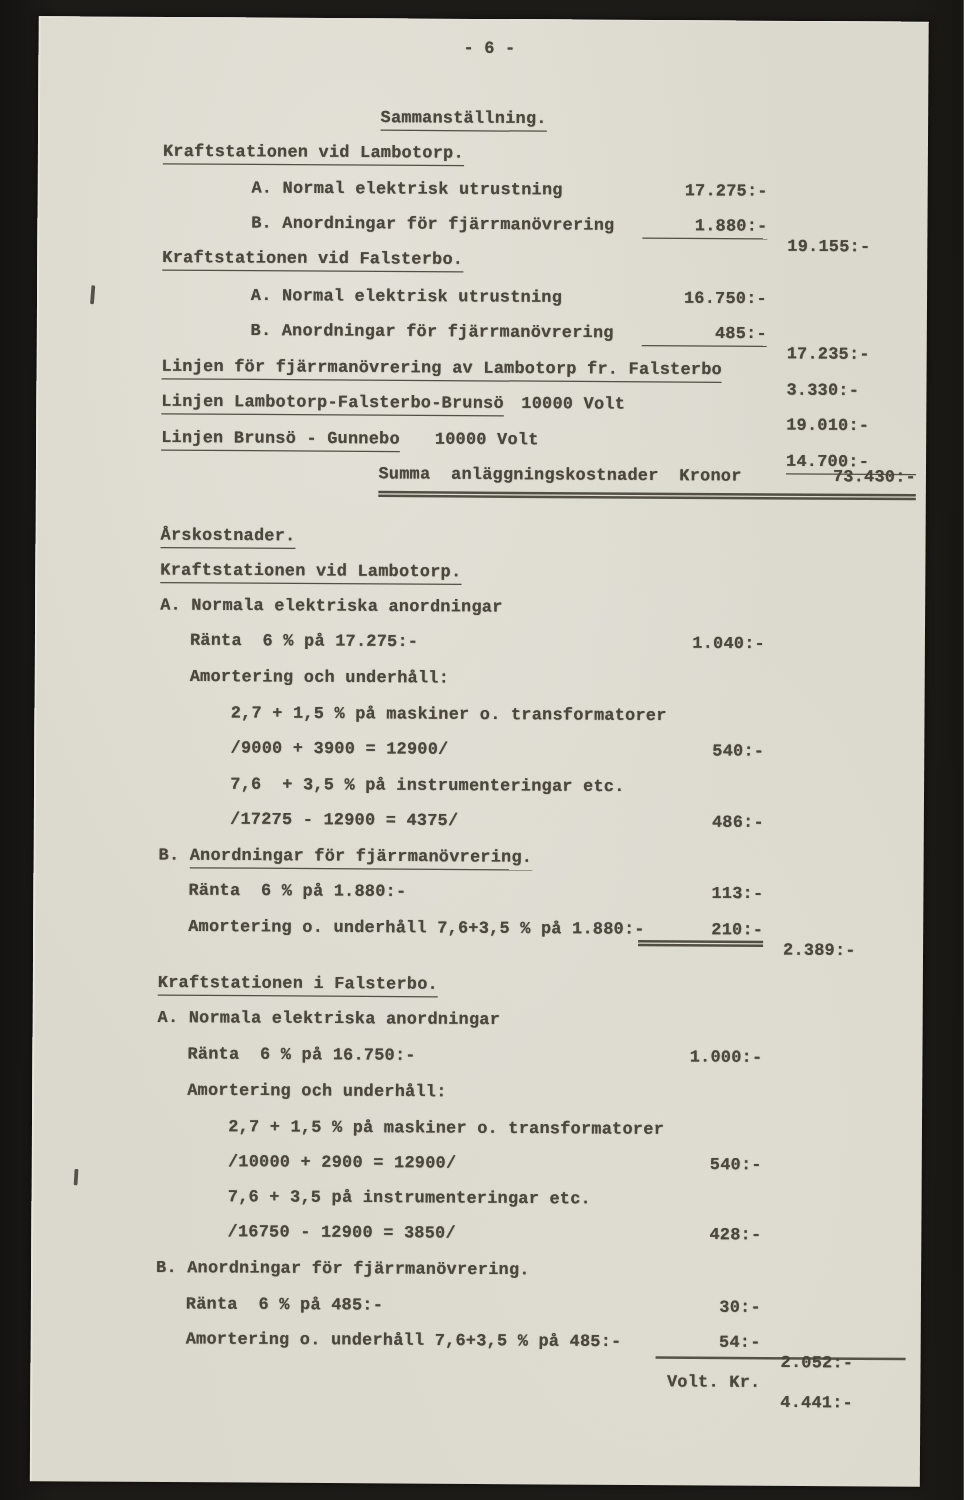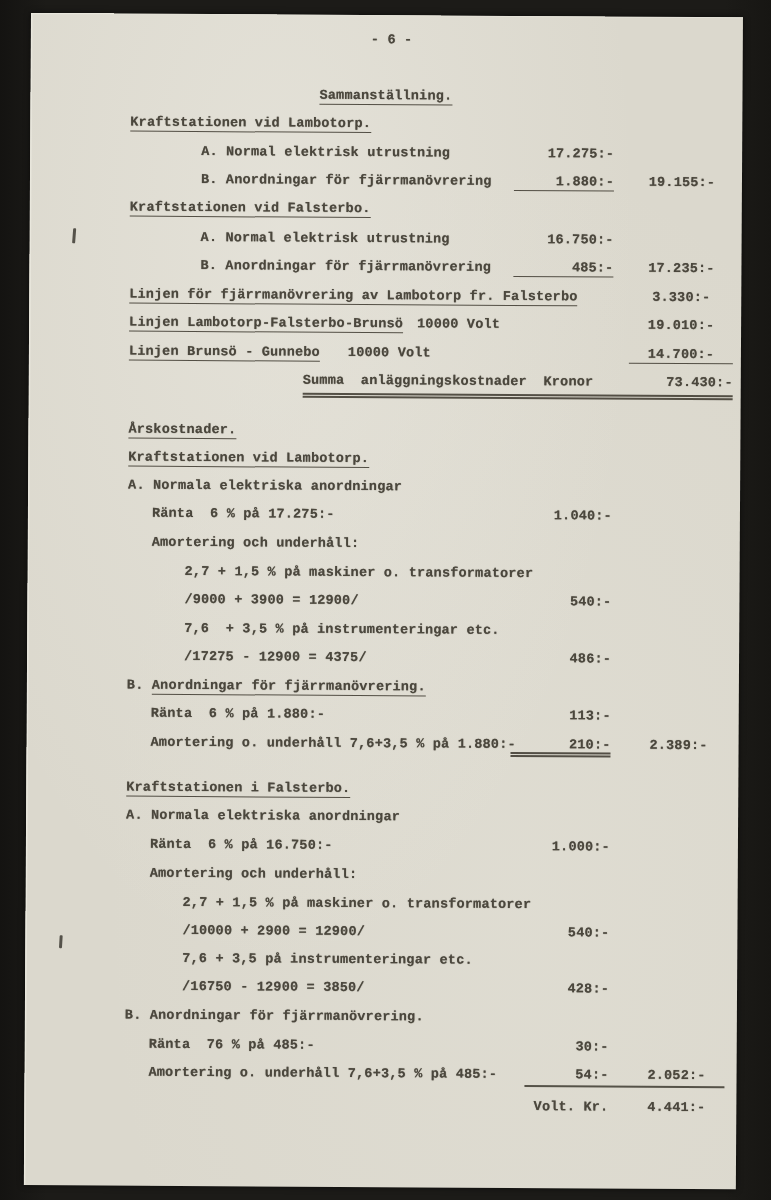--- a/index.html
+++ b/index.html
@@ -16,23 +16,23 @@
     transform:rotate(0.35deg);transform-origin:0 0;
     box-shadow:inset 1.5px 0 0 #e9e7dd, inset 0 1px 0 #e4e2d8, 0 0 6px rgba(0,0,0,.6);
   }
   .row{position:absolute;left:0;right:0;height:21px;white-space:pre;}
   .row span, .row b{
     font:bold 13.5px "Liberation Mono","DejaVu Sans Mono",monospace;
     color:#4b473d;letter-spacing:.2px;
     text-shadow:0 0 .8px rgba(70,66,56,.6), .4px .4px 0 rgba(70,66,56,.12);
   }
   .lbl{position:absolute;top:0;}
-  .L100{left:100px}.L124{left:124px}.L157{left:157px}.L171{left:171px}.L274{left:289px}.L340{left:340px}
+  .L100{left:100px}.L124{left:124px}.L157{left:157px}.L171{left:171px}.L274{left:274px}.L340{left:340px}
   .c1{position:absolute;top:0;right:128px;width:100px;text-align:right;}
-  .c2{position:absolute;top:0;right:8px;width:104px;text-align:center;}
+  .c2{position:absolute;top:16px;right:8px;width:104px;text-align:left;}
   .u{border-bottom:1.7px solid rgba(70,66,56,.92);padding-bottom:1px;}
   .uu{border-bottom:5px double rgba(70,66,56,.92);}
   .sfx{margin-left:14px;}
   .sfx2{margin-left:28px;}
   .total{left:274px;right:8px;display:flex;justify-content:space-between;
          border-bottom:5px double rgba(70,66,56,.92);height:20px;}
   .bar{position:absolute;left:500px;right:12px;top:18px;height:0;
        border-bottom:2px solid rgba(70,66,56,.9);}
   .pencil{position:absolute;width:2.5px;background:#55524a;border-radius:1px;}
 </style>
@@ -186,21 +186,21 @@
   <div class="row" style="top:965px">
     <span class="lbl L157">/16750 - 12900 = 3850/</span>
     <span class="c1">428:-</span>
   </div>
 
   <div class="row" style="top:994px">
     <span class="lbl L100">B. Anordningar för fjärrmanövrering.</span>
   </div>
 
   <div class="row" style="top:1023px">
-    <span class="lbl L124">Ränta  76 % på 485:-</span>
+    <span class="lbl L124">Ränta  6 % på 485:-</span>
     <span class="c1">30:-</span>
   </div>
 
   <div class="row" style="top:1051px">
     <span class="lbl L124">Amortering o. underhåll 7,6+3,5 % på 485:-</span>
     <span class="c1">54:-</span>
     <span class="c2">2.052:-</span>
     <i class="bar"></i>
   </div>
 

